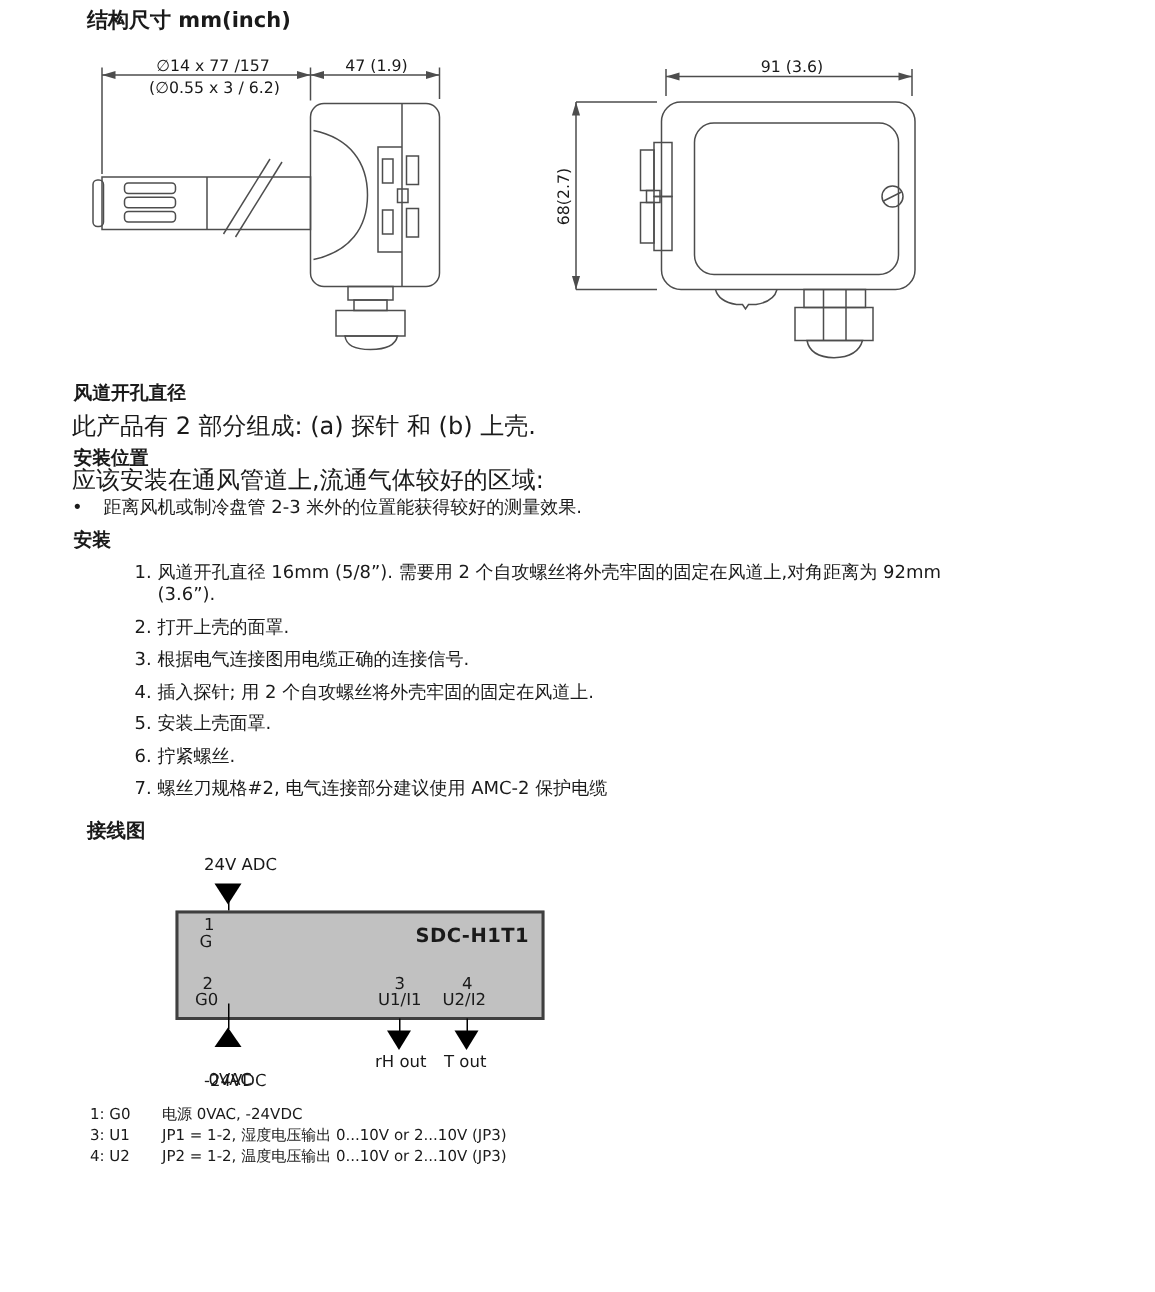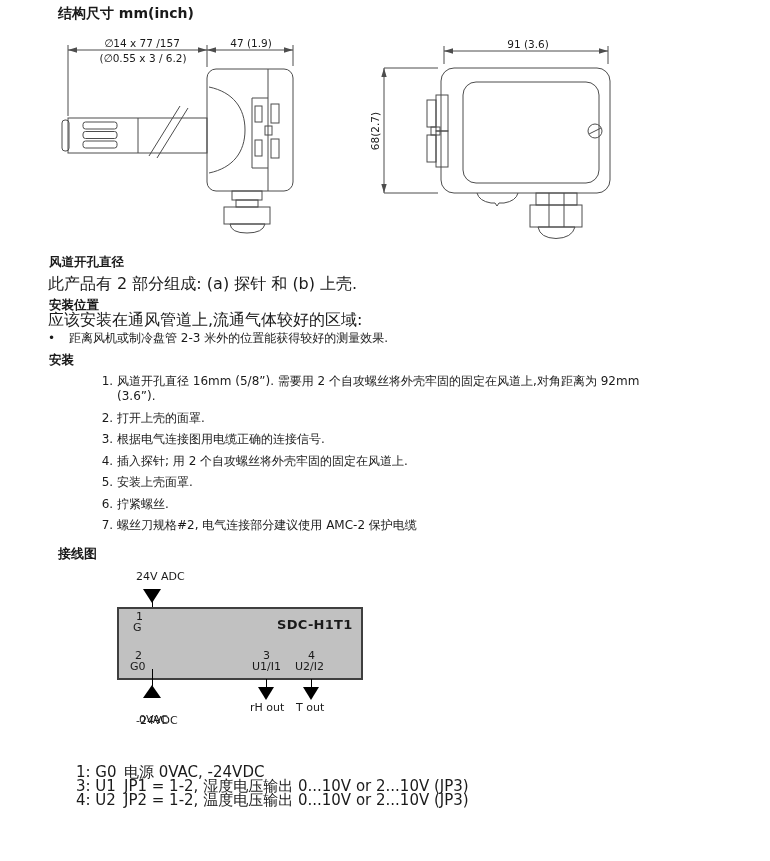--- a/index.html
+++ b/index.html
@@ -11,33 +11,33 @@
   .abs { position:absolute; }
   .doc-title { left:58px; top:5px; font-size:14px; font-weight:bold; white-space:nowrap; }
   .sec-h { font-size:12.5px; font-weight:bold; white-space:nowrap; }
   .body-text { font-size:16px; line-height:15px; white-space:nowrap; }
   .bullet-line { left:48px; top:331px; display:flex; font-size:12px; line-height:15px; }
   .bullet-marker { width:21px; }
   ol.steps {
     position:absolute; left:48px; top:374px; width:660px;
     margin:0; padding:0 0 0 57px; font-size:12px; line-height:15px;
   }
-  ol.steps li { margin-bottom:6.5px;margin-left:12px; }
+  ol.steps li { margin-bottom:6.5px; }
   svg text { fill:#1a1a1a; stroke:none; font-size:10.5px; font-family:inherit; }
   .wire-label { font-size:11px; line-height:12px; white-space:nowrap; }
   .wire-box {
     left:117px; top:607px; width:246px; height:73px;
     background:#c1c1c1; border:2px solid #3f3f3f; box-sizing:border-box;
   }
   .model-label { font-size:13px; font-weight:bold; letter-spacing:0.3px; white-space:nowrap; }
   .tri-down { width:0; height:0; border-left:9px solid transparent; border-right:9px solid transparent; border-top:14px solid #000; }
   .tri-down-sm { width:0; height:0; border-left:8.5px solid transparent; border-right:8.5px solid transparent; border-top:13px solid #000; }
   .tri-up { width:0; height:0; border-left:9px solid transparent; border-right:9px solid transparent; border-bottom:13px solid #000; }
   .stub { width:1.2px; background:#000; }
-  .legend { left:60px; top:766px; font-size:15px; line-height:13.9px;margin-left:16px; }
+  .legend { left:60px; top:737px; font-size:10px; line-height:13.9px; }
   .legend-row { display:flex; white-space:nowrap; }
   .legend-pin { width:48px; flex:0 0 48px; }
 </style>
 </head>
 <body>
 
 <div class="abs doc-title">结构尺寸 mm(inch)</div>
 
 <svg class="abs" style="left:0;top:0" width="770" height="265" viewBox="0 0 770 265" fill="none" stroke="#4d4d4d" stroke-width="1">
 

